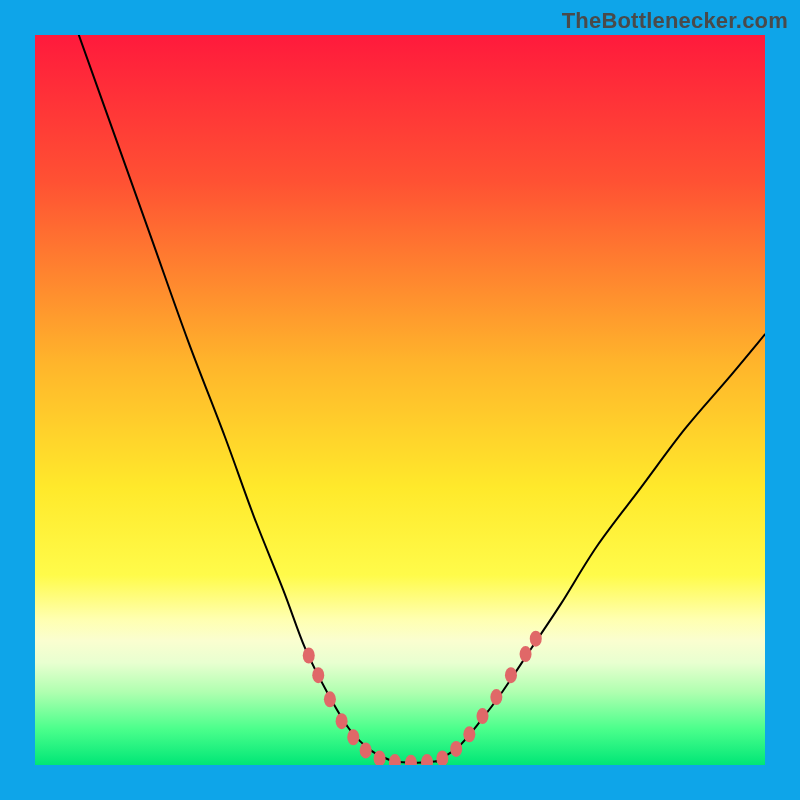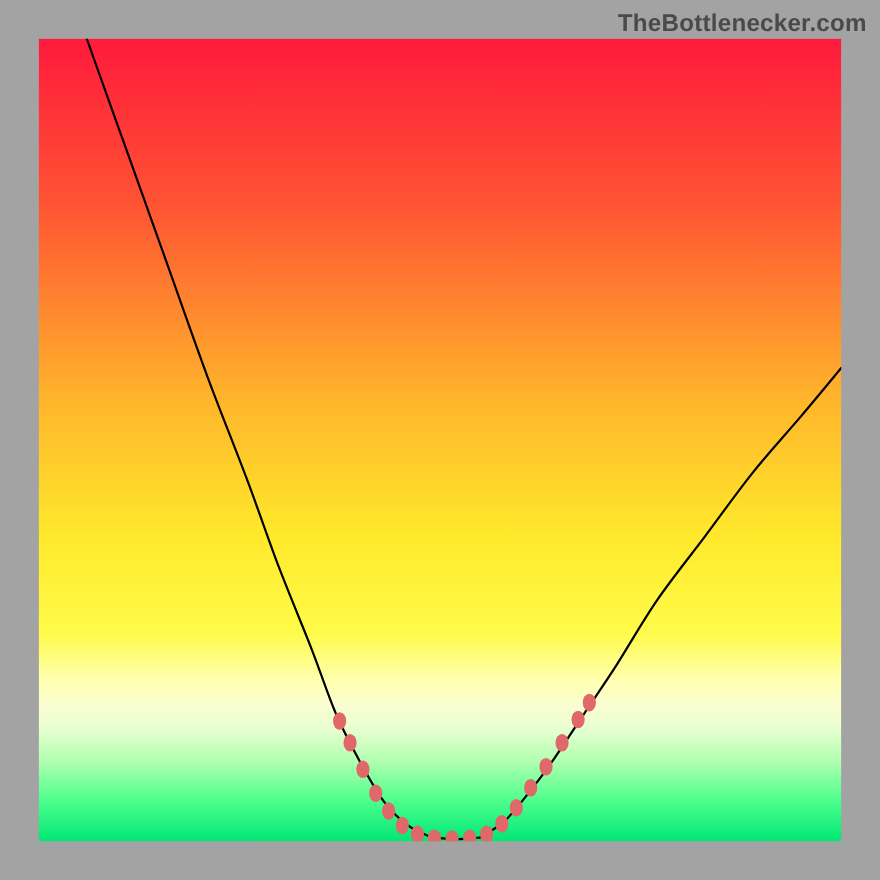--- a/index.html
+++ b/index.html
@@ -8,21 +8,21 @@
     width: 800px;
     height: 800px;
     overflow: hidden;
     background: #000;
     font-family: Arial, Helvetica, sans-serif;
   }
   .frame {
     position: relative;
     width: 800px;
     height: 800px;
-    background: #a3a3a3;
+    background: #0ea5e9;
   }
   .plot-area {
     position: absolute;
     left: 35px;
     top: 35px;
     width: 730px;
     height: 730px;
     overflow: hidden;
   }
   .watermark {

